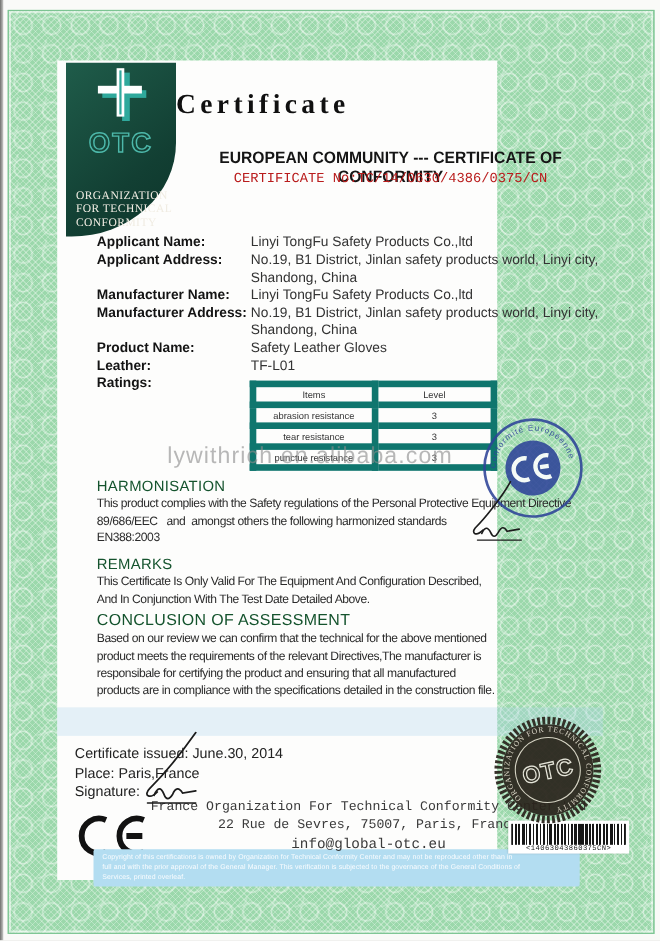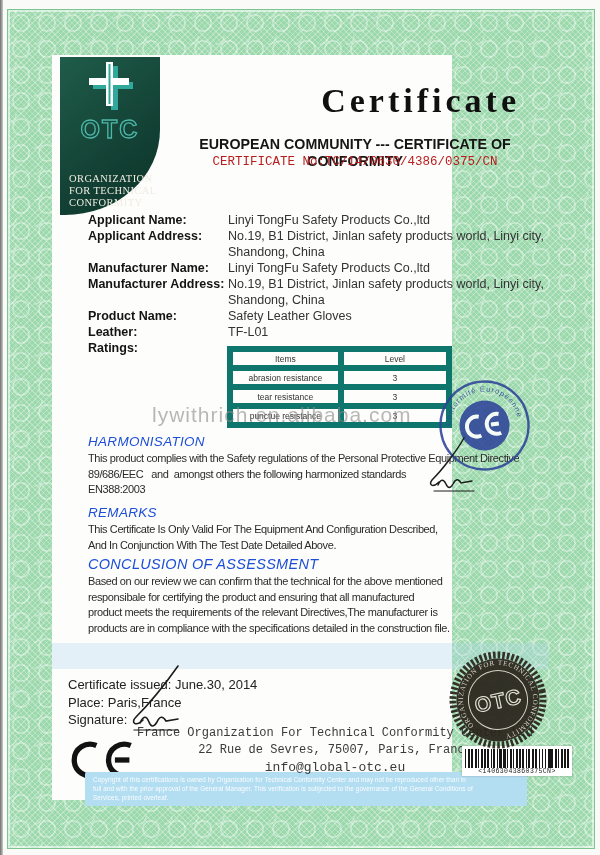--- a/index.html
+++ b/index.html
@@ -26,22 +26,22 @@
   
   .ribbon{position:absolute;left:8px;top:2px;width:100px;height:158px;
     background:linear-gradient(140deg,#1f5c4a 0%,#123f33 65%,#0d352a 100%);
     border-bottom-right-radius:95px 85px;}
   .ribbon .org{position:absolute;left:9px;top:116px;font-family:"Liberation Serif",serif;
     font-size:10.5px;line-height:12px;color:#f0ece2;letter-spacing:.4px;}
   .logo-cross{position:absolute;left:20px;top:4px;}
   .logo-otc{position:absolute;left:12px;top:56px;}
 
   
-  .title{position:absolute;left:108px;top:27px;width:360px;text-align:right;
-    font-family:"Liberation Serif",serif;font-weight:bold;font-size:34px;letter-spacing:4px;color:#101010;}
+  .title{position:absolute;left:108px;top:27px;width:360px;text-align:left;
+    font-family:"Liberation Serif",serif;font-weight:bold;font-size:25px;letter-spacing:4px;color:#101010;}
   .subtitle{position:absolute;left:110px;top:80px;width:386px;text-align:center;
     font-weight:bold;font-size:15px;color:#151515;transform:scaleX(.95);}
   .certno{position:absolute;left:110px;top:100px;width:386px;text-align:center;
     font-family:"Liberation Mono",monospace;font-size:12.5px;color:#b91c1c;}
 
   
   .fields{position:absolute;left:36px;top:157px;display:grid;grid-template-columns:140px auto;
     font-size:12.5px;line-height:16px;}
   .flabel{font-weight:bold;color:#141414;}
   .fval span{display:block;white-space:nowrap;color:#333;}
@@ -54,21 +54,21 @@
     text-align:center;font-weight:normal;padding:0 2px;}
 
   
   .watermark{position:absolute;left:100px;top:348px;font-size:21px;letter-spacing:1px;
     color:rgba(140,140,140,.62);white-space:nowrap;z-index:6;}
 
   
   .stamp{position:absolute;left:385px;top:323px;z-index:5;opacity:.88;transform:rotate(-8deg);}
 
   
-  .sec-h{position:absolute;left:36px;font-size:13.5px;color:#1d4ed8;letter-spacing:.3px;font-style:italic;}
+  .sec-h{position:absolute;left:36px;font-size:13.5px;color:#14532d;letter-spacing:.3px;}
   .sec-body{position:absolute;left:36px;font-size:11px;letter-spacing:-0.4px;
     line-height:15.5px;color:#2b2b2b;}
   .sec-body div{white-space:pre;}
 
   
   .issue{position:absolute;left:16px;top:621px;font-size:13px;line-height:17.5px;color:#222;}
   .sig1{position:absolute;left:64px;top:608px;z-index:7;}
   .sig2{position:absolute;left:372px;top:381px;z-index:7;}
 
   
@@ -204,22 +204,22 @@
 
     <div class="sec-h" style="top:450px">REMARKS</div>
     <div class="sec-body" style="top:467px">
       <div>This Certificate Is Only Valid For The Equipment And Configuration Described,</div>
       <div>And In Conjunction With The Test Date Detailed Above.</div>
     </div>
 
     <div class="sec-h" style="top:501px;font-size:14.5px">CONCLUSION OF ASSESSMENT</div>
     <div class="sec-body" style="top:519px">
       <div>Based on our review we can confirm that the technical for the above mentioned</div>
+      <div>product meets the requirements of the relevant Directives,The manufacturer is</div>
       <div>responsibale for certifying the product and ensuring that all manufactured</div>
-      <div>product meets the requirements of the relevant Directives,The manufacturer is</div>
       <div>products are in compliance with the specifications detailed in the construction file.</div>
     </div>
 
     <div class="issue">
       <div>Certificate issued: June.30, 2014</div>
       <div>Place: Paris,France</div>
       <div>Signature:</div>
     </div>
 
     <svg class="sig1" width="84" height="72" viewBox="0 0 84 72">

